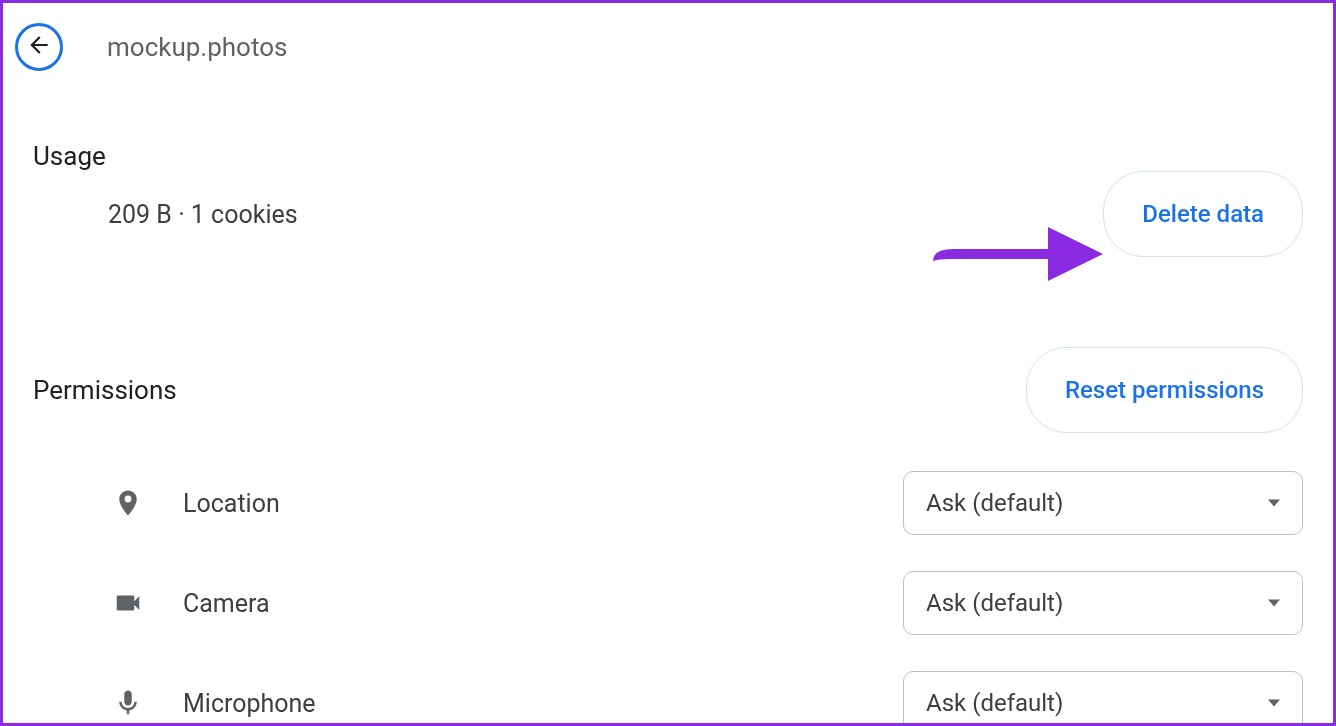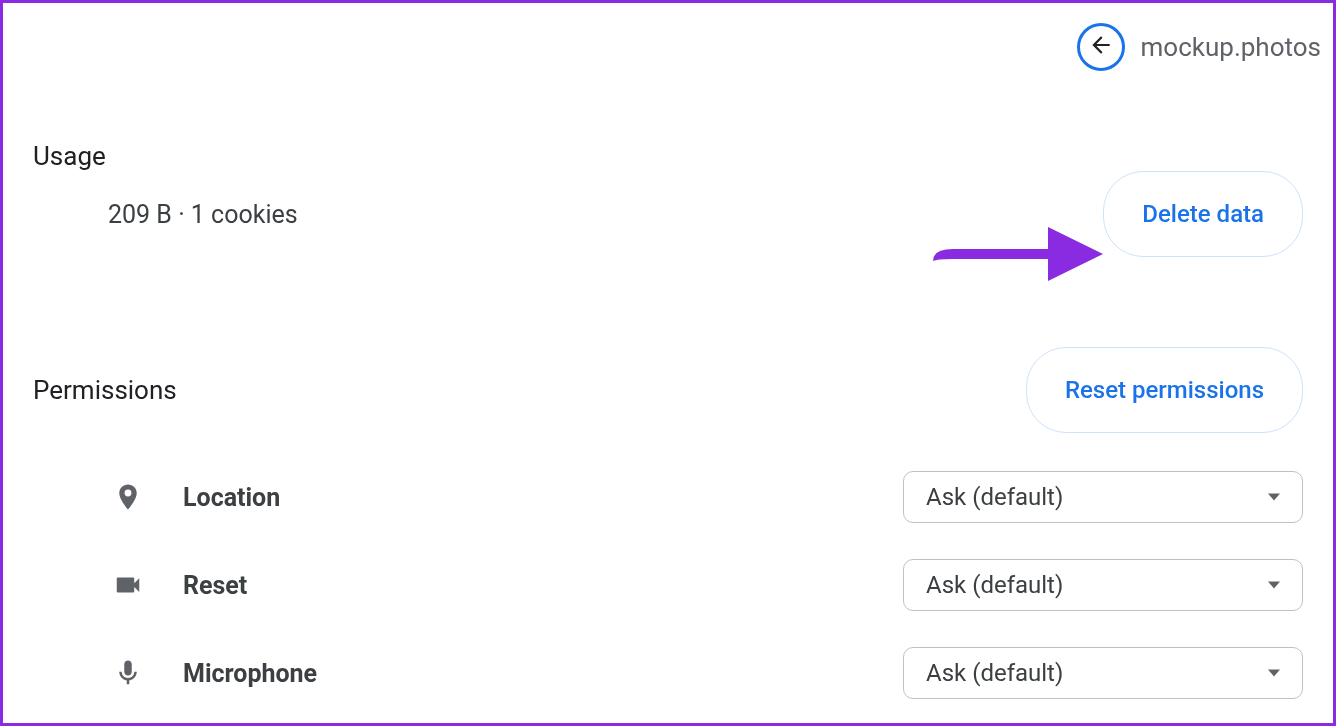--- a/index.html
+++ b/index.html
@@ -9,22 +9,21 @@
     width: 1336px;
     height: 726px;
     border: 3px solid #8a2be2;
     position: relative;
     overflow: hidden;
   }
   .header {
     display: flex;
     align-items: center;
     padding: 20px 12px;
-    gap: 16px;
-    justify-content: flex-end;
+    gap: 44px;
   }
   .back-btn {
     width: 48px;
     height: 48px;
     border-radius: 50%;
     border: 3px solid #1a73e8;
     background: #fff;
     display: flex;
     align-items: center;
     justify-content: center;
@@ -76,38 +75,37 @@
   .perm-row {
     display: flex;
     align-items: center;
     justify-content: space-between;
     padding: 18px 0 18px 80px;
   }
   .perm-label-group {
     display: flex;
     align-items: center;
     gap: 40px;
-    font-weight: bold;
   }
   .perm-icon {
     width: 30px;
     height: 30px;
     display: flex;
     align-items: center;
     justify-content: center;
     color: #5f6368;
   }
   .perm-icon svg { width: 30px; height: 30px; fill: #5f6368; }
   .perm-label {
     font-size: 25px;
     color: #3c4043;
   }
   .select-box {
     width: 400px;
-    height: 52px;
+    height: 64px;
     border: 1.5px solid #bdc1c6;
     border-radius: 10px;
     display: flex;
     align-items: center;
     justify-content: space-between;
     padding: 0 22px;
     cursor: pointer;
     background: #fff;
   }
   .select-value {
@@ -168,21 +166,21 @@
     </div>
   </div>
 
   <div class="perm-row">
     <div class="perm-label-group">
       <span class="perm-icon">
         <svg viewBox="0 0 24 24">
             <path d="M17 10.5V7c0-.55-.45-1-1-1H4c-.55 0-1 .45-1 1v10c0 .55.45 1 1 1h12c.55 0 1-.45 1-1v-3.5l4 4v-11l-4 4z"></path>
           </svg>
       </span>
-      <span class="perm-label">Reset</span>
+      <span class="perm-label">Camera</span>
     </div>
     <div class="select-box">
       <span class="select-value">Ask (default)</span>
       <span class="select-caret">
         <svg viewBox="0 0 10 6">
             <path d="M0 0l5 6 5-6z"></path>
           </svg>
       </span>
     </div>
   </div>

